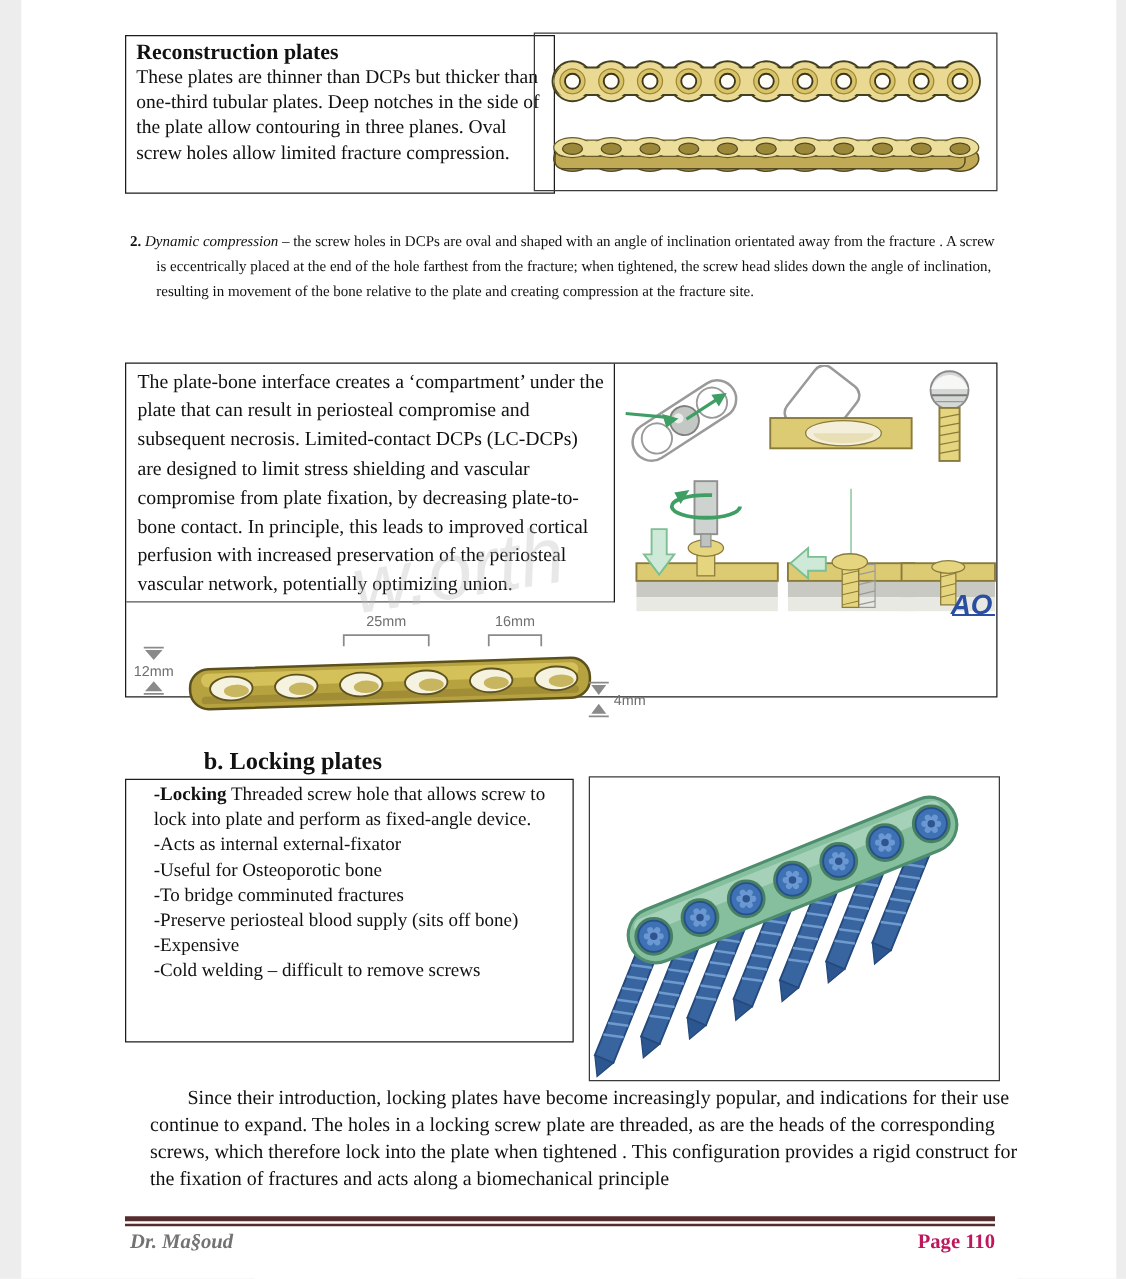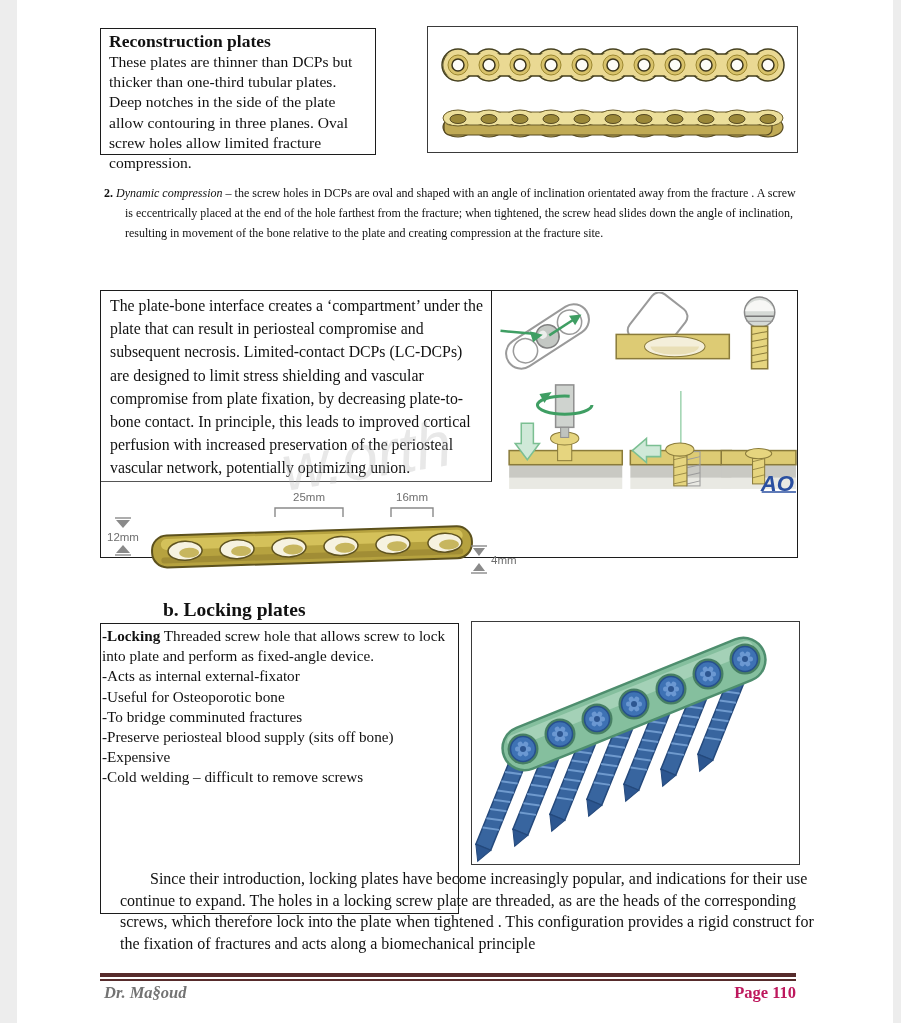--- a/index.html
+++ b/index.html
@@ -7,42 +7,42 @@
   body {
     font-family:"Liberation Serif", serif;
     background:#ededed;
     position:relative;
     color:#111;
   }
   .paper { position:absolute; left:17px; top:0; width:876px; height:1023px; background:#ffffff; }
   .abs { position:absolute; }
   .box { border:1.5px solid #1c1c1c; background:#fff; }
 
-  .recon-box { left:100px; top:28px; width:276px; height:127px; padding:2px 8px 0 8px; }
+  .recon-box { left:100px; top:28px; width:344px; height:127px; padding:2px 8px 0 8px; }
   .recon-title { font-weight:bold; font-size:17.5px; line-height:21px; }
   .recon-body { font-size:15.6px; line-height:20.2px; }
 
   .recon-img-box { left:427px; top:26px; width:371px; height:127px; border:1px solid #3a3a3a; }
 
   .para-dyn { left:104px; top:183px; width:694px; font-size:12px; line-height:20.2px;
               padding-left:21px; text-indent:-21px; }
   .para-dyn .num { font-weight:bold; }
   .para-dyn .term { font-style:italic; }
 
   .big-box { left:100px; top:290px; width:698px; height:268px; }
   .lcdcp-text { left:0; top:0; width:391px; height:191px; border-right:1.5px solid #1c1c1c;
                 border-bottom:1px solid #555; padding:3px 8px 0 9px; font-size:15.8px; line-height:23.2px; }
   .ao-fig { left:395px; top:1px; width:301px; height:202px; }
   .dim-fig { left:6px; top:196px; width:482px; height:108px; }
   .watermark { left:180px; top:128px; font-size:64px; font-style:italic;
                font-family:"Liberation Sans", sans-serif; color:rgba(185,185,185,0.33);
                transform:rotate(-9deg); white-space:nowrap; }
 
   .lock-heading { left:163px; top:599px; font-size:19.5px; font-weight:bold;text-align:right; }
-  .lock-box { left:100px; top:623px; width:359px; height:291px; padding:2px 6px 0 1px;
+  .lock-box { left:100px; top:623px; width:359px; height:211px; padding:2px 6px 0 22px;
               font-size:15.2px; line-height:20.2px; }
   .lock-box .b { font-weight:bold; }
   .lock-img-box { left:471px; top:621px; width:329px; height:244px; border:1px solid #3a3a3a; }
 
   .closing { left:104px; top:868px; width:694px; font-size:16px; line-height:21.5px;margin-left:16px; }
   .closing .first-indent { display:inline-block; width:30px; }
 
   .footer-rule { left:100px; top:973px; width:696px; height:0;
                  border-top:4.5px solid #572c2c; padding-top:2px; }
   .footer-rule-inner { height:2px; background:#572c2c; width:100%; }

